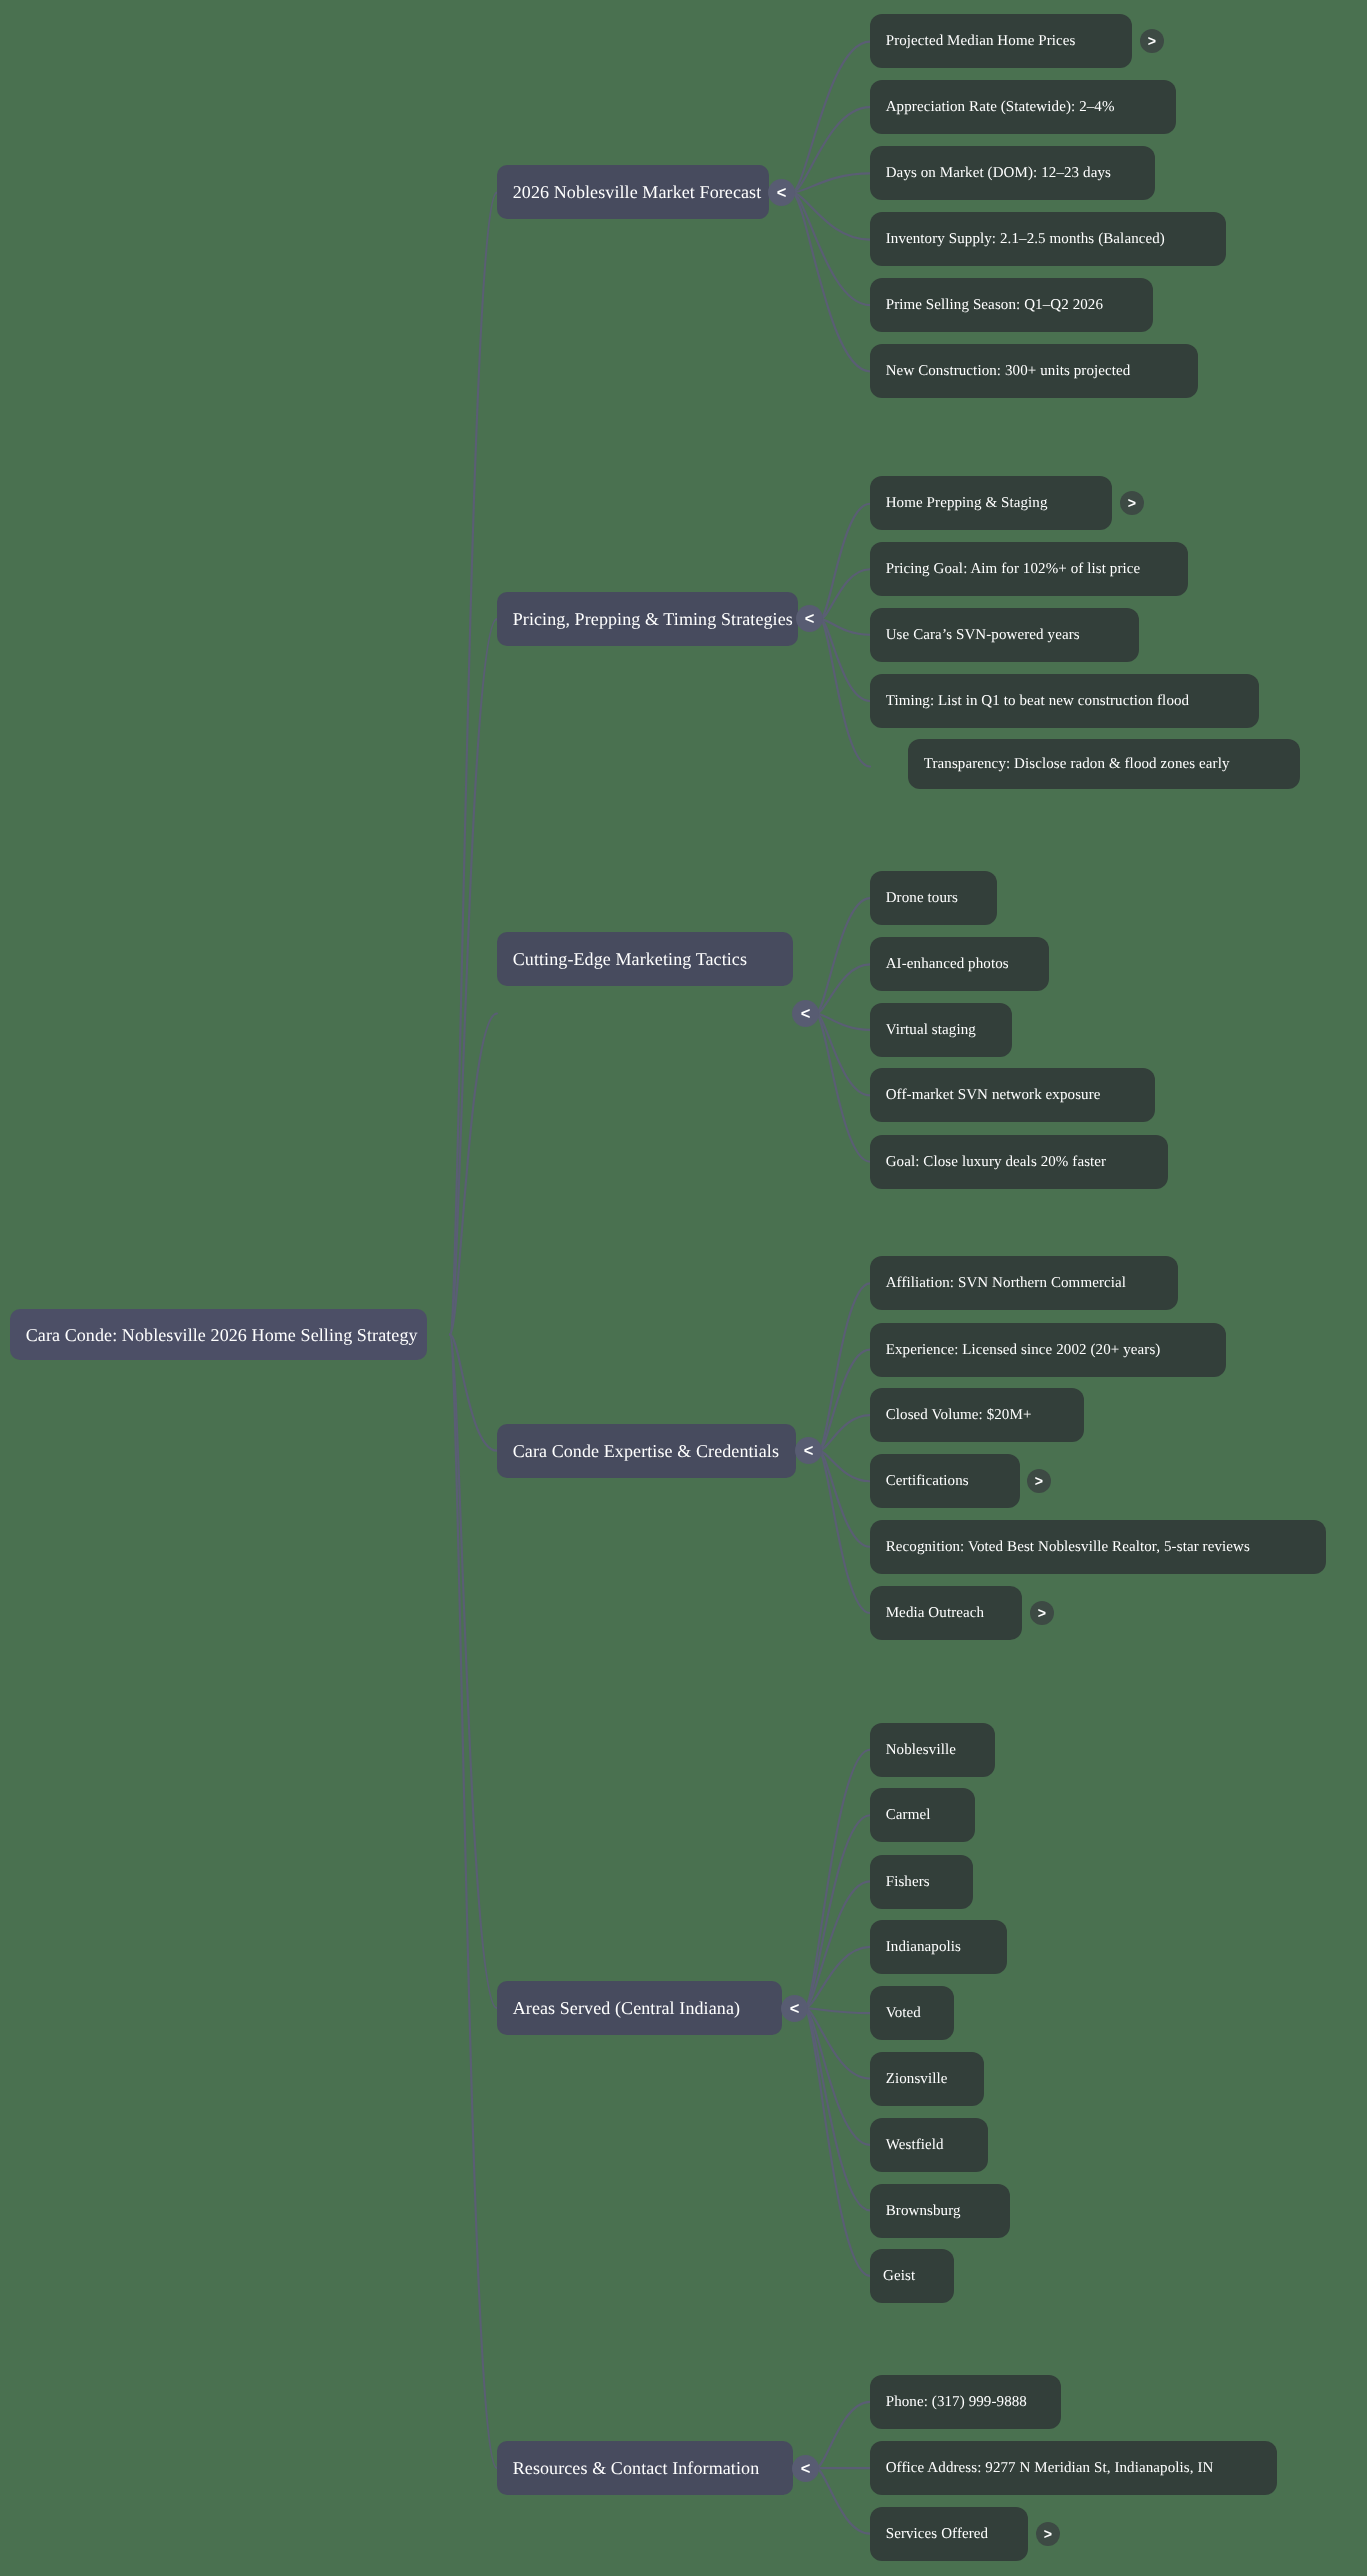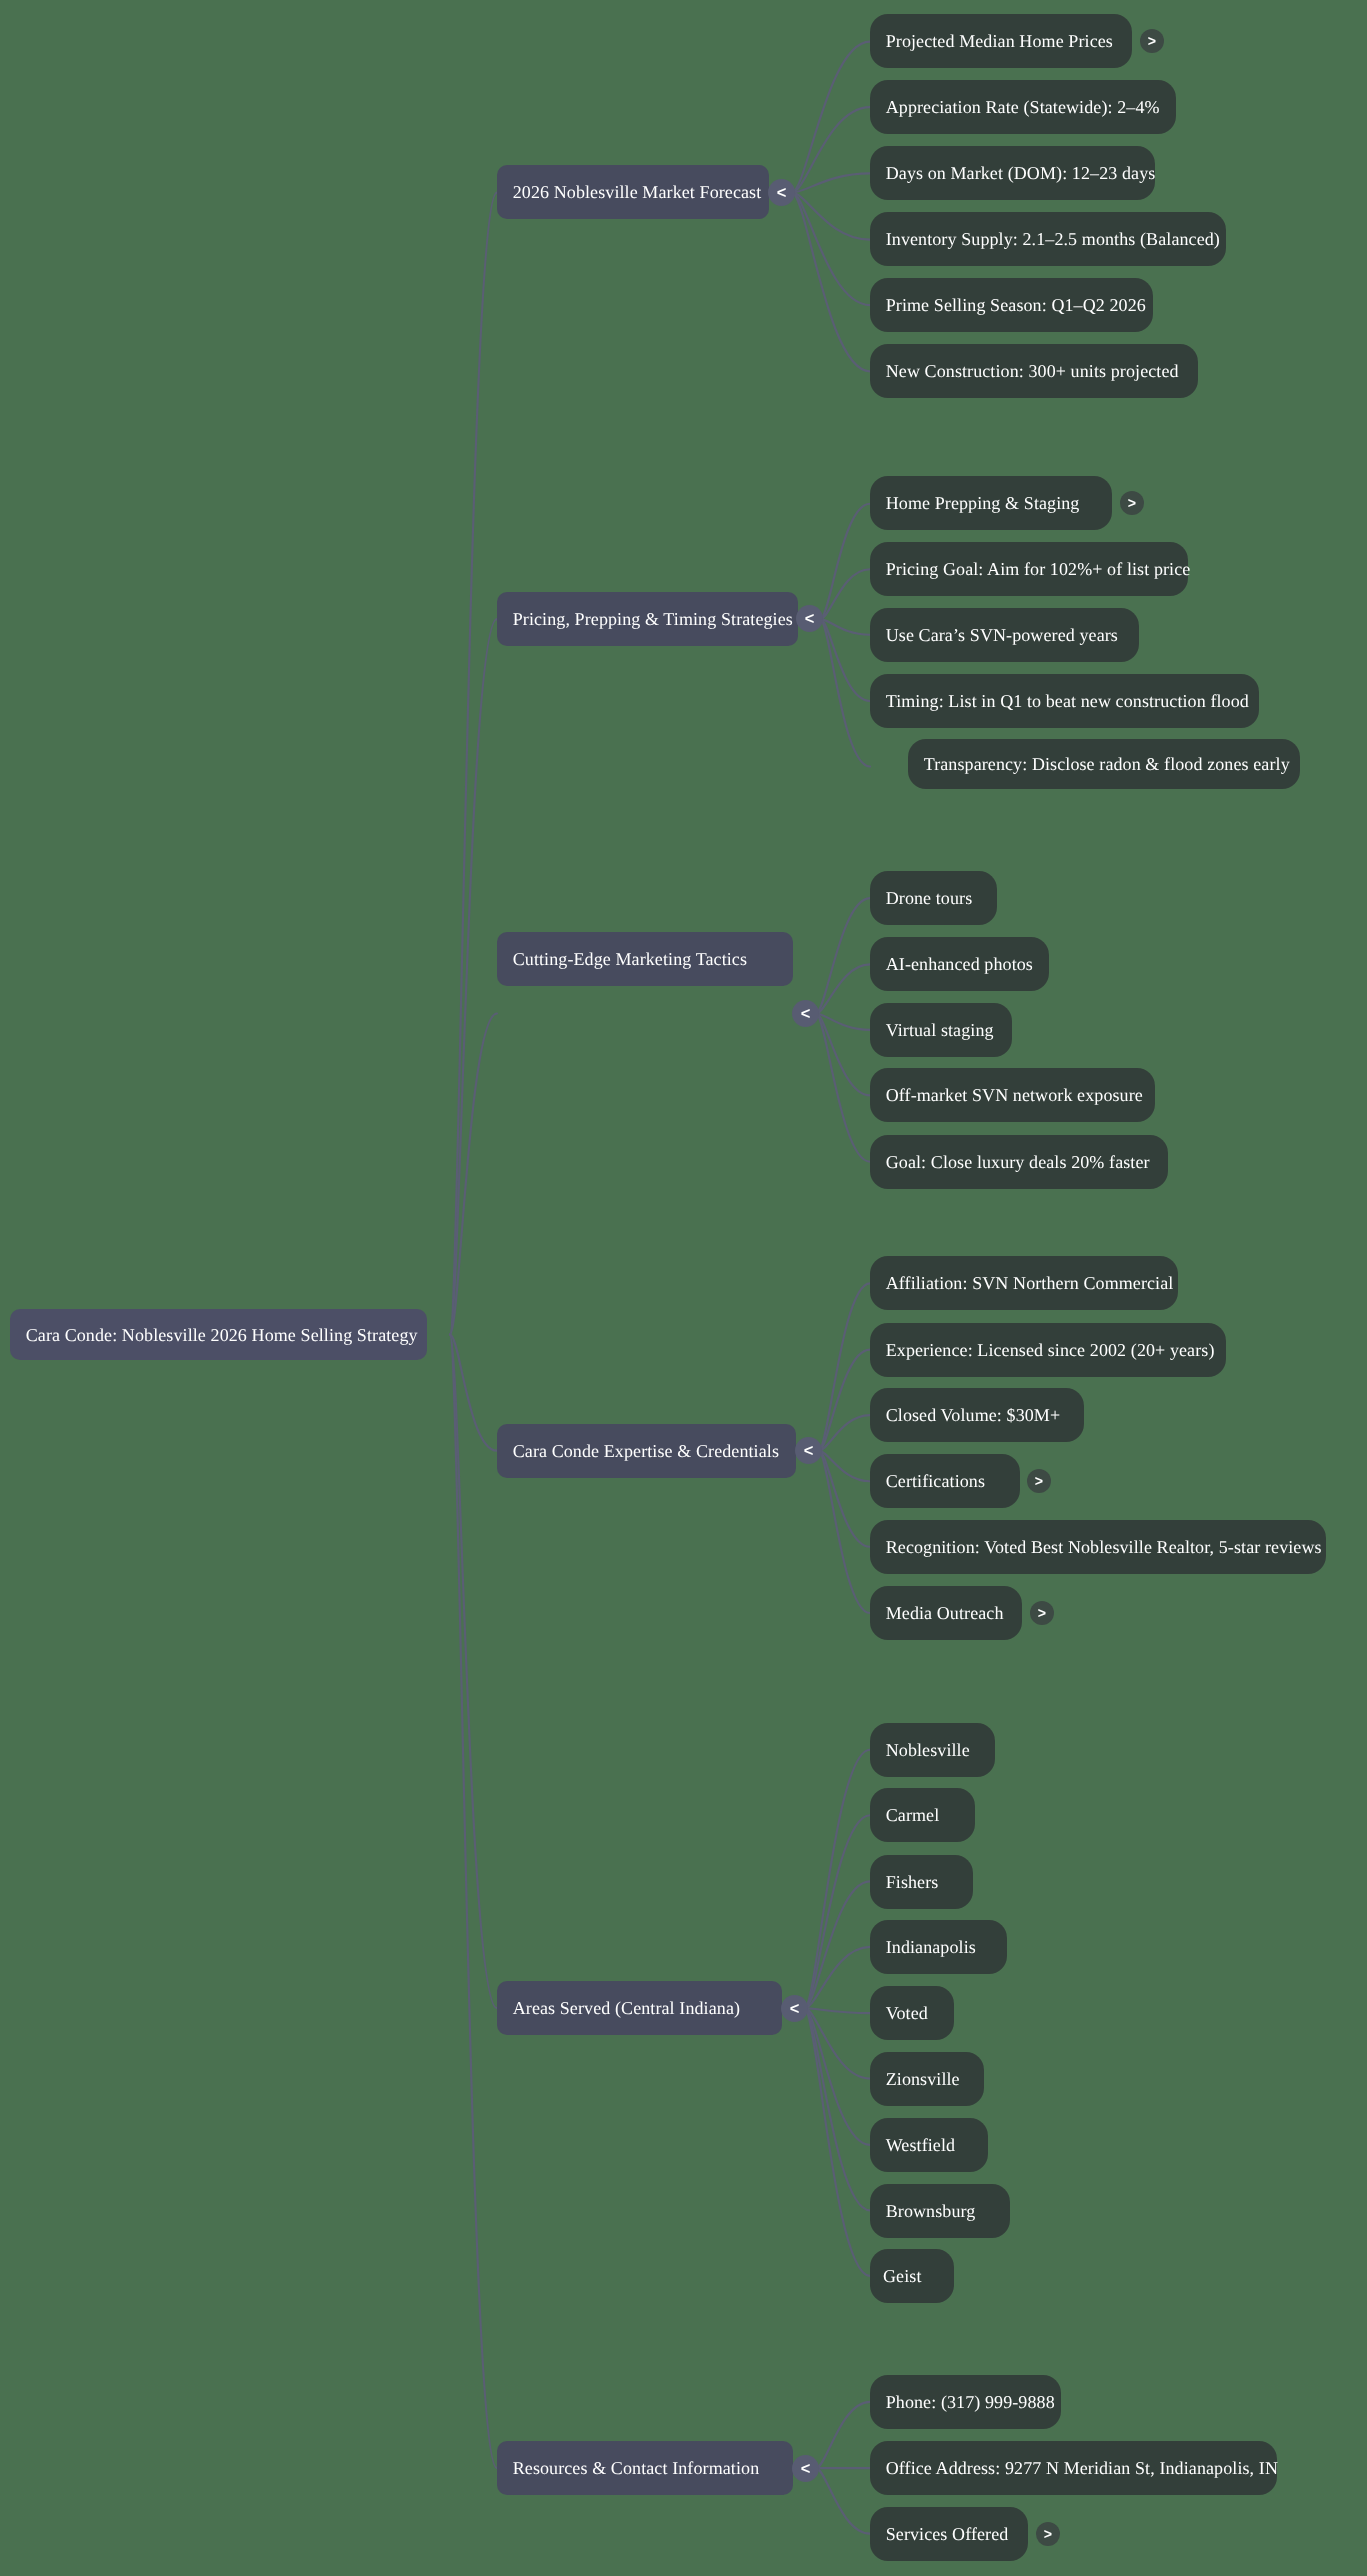--- a/index.html
+++ b/index.html
@@ -48,23 +48,23 @@
     border-radius: 10px;
   }
   .node.branch {
     background: #474b5e;
     font-size: 18px;
     height: 54px;
     border-radius: 10px;
   }
   .node.leaf {
     background: #333f3a;
-    font-size: 18px;
+    font-size: 15px;
     height: 54px;
-    border-radius: 18px;
+    border-radius: 12px;
   }
   .node-label {
     display: block;
     line-height: 1;
   }
   .toggle {
     position: absolute;
     width: 27px;
     height: 27px;
     border-radius: 50%;
@@ -202,21 +202,21 @@
       <span class="node-label">Cara Conde Expertise &amp; Credentials</span>
     </div>
     <div class="toggle" style="left: 795px; top: 1437px;">&lt;</div>
     <div class="node leaf" style="left: 870px; top: 1256px; width: 308px; height: 54px;">
       <span class="node-label">Affiliation: SVN Northern Commercial</span>
     </div>
     <div class="node leaf" style="left: 870px; top: 1323px; width: 356px; height: 54px;">
       <span class="node-label">Experience: Licensed since 2002 (20+ years)</span>
     </div>
     <div class="node leaf" style="left: 870px; top: 1388px; width: 214px; height: 54px;">
-      <span class="node-label">Closed Volume: $30M+</span>
+      <span class="node-label">Closed Volume: $20M+</span>
     </div>
     <div class="node leaf" style="left: 870px; top: 1454px; width: 150px; height: 54px;">
       <span class="node-label">Certifications</span>
     </div>
     <div class="toggle leaf-toggle" style="left: 1027px; top: 1469px;">&gt;</div>
     <div class="node leaf" style="left: 870px; top: 1520px; width: 456px; height: 54px;">
       <span class="node-label">Recognition: Voted Best Noblesville Realtor, 5-star reviews</span>
     </div>
     <div class="node leaf" style="left: 870px; top: 1586px; width: 152px; height: 54px;">
       <span class="node-label">Media Outreach</span>

